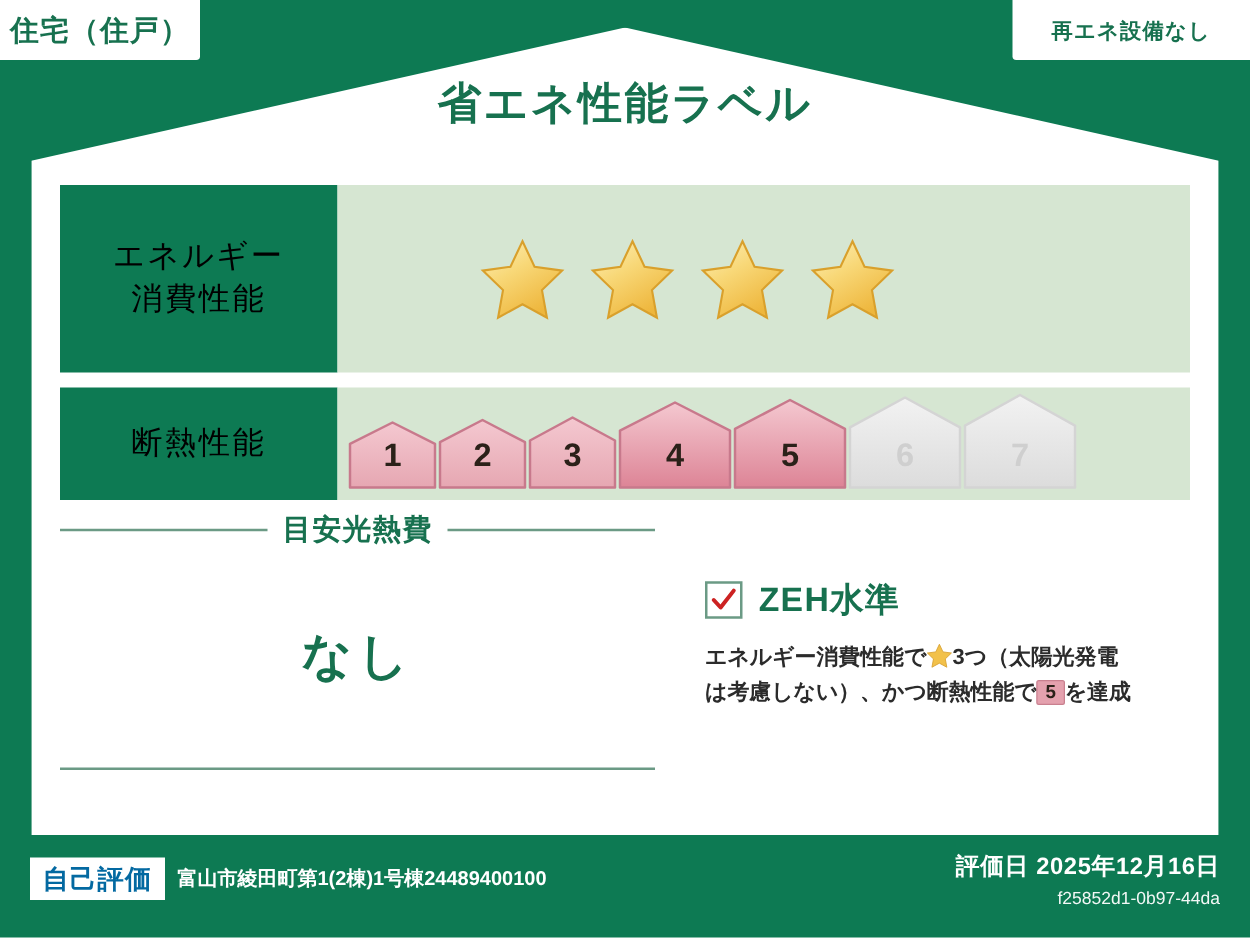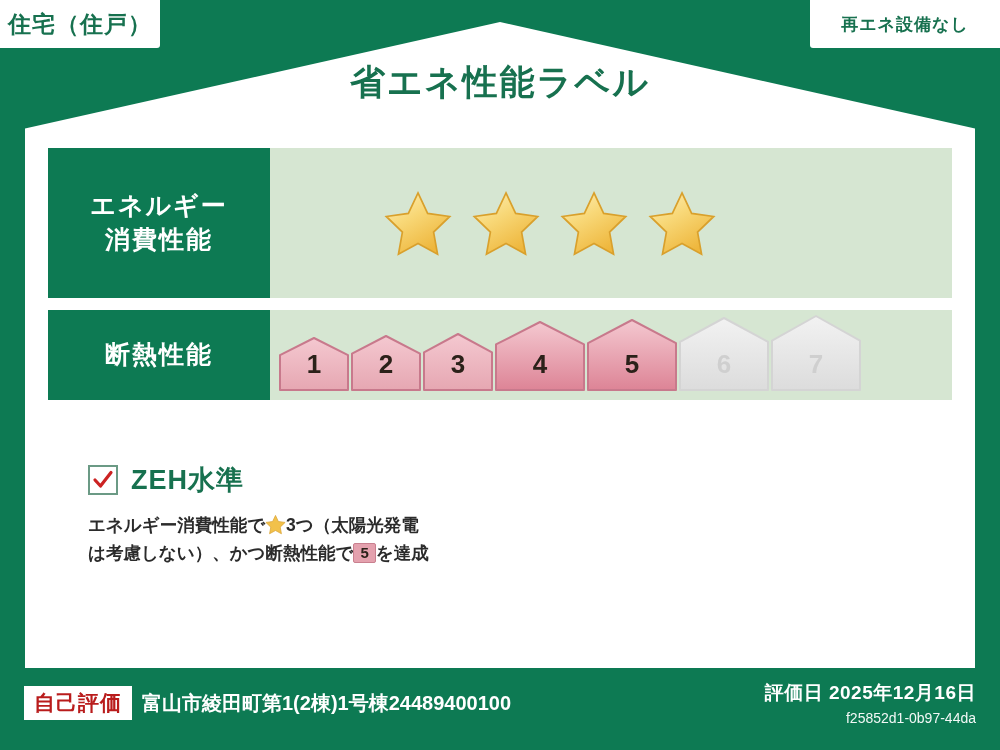--- a/index.html
+++ b/index.html
@@ -41,25 +41,25 @@
     text-align: center; z-index: 5; color: #17714f;
   }
   #title-sub  { font-size: 21px; font-weight: bold; letter-spacing: 1px; }
   #title-main { font-size: 35px; font-weight: bold; letter-spacing: 2px; margin-top: 4px; }
 
   
   #rows { position: absolute; left: 48px; top: 148px; width: 904px; z-index: 5; }
 
   .perf-row { display: flex; align-items: stretch; margin-bottom: 12px; }
   .perf-label {
-    background: #0d7a53; color: #ffffff;
+    background: #0d7a53; color: #000000;
     width: 222px; flex: 0 0 222px;
     display: flex; flex-direction: column;
     align-items: center; justify-content: center;
-    font-weight: bold; letter-spacing: 2px; line-height: 1.35;
+    font-weight: normal; letter-spacing: 2px; line-height: 1.35;
   }
   .perf-body { flex: 1; background: #d6e6d2; display: flex; align-items: center; }
 
   #row-energy .perf-label { font-size: 25px; }
   #row-energy { height: 150px; }
   #row-insul  { height: 90px; }
   #row-insul .perf-label { font-size: 25px; }
 
   #stars { display: flex; gap: 20px; padding-left: 114px; align-items: center; }
   .star { width: 68px; height: 68px; }
@@ -112,24 +112,24 @@
     vertical-align: 1px; line-height: 18px;
   }
 
   
   #footer {
     position: absolute; left: 0; bottom: 0; width: 1000px; height: 82px;
     z-index: 5; color: #ffffff;
   }
   #footer-left { position: absolute; left: 24px; top: 18px; display: flex; align-items: center; gap: 10px; }
   #self-eval {
-    background: #ffffff; color: #b91c1c; font-weight: bold;
+    background: #ffffff; color: #0369a1; font-weight: bold;
     font-size: 21px; padding: 3px 10px; letter-spacing: 1px;
   }
-  #address { font-size: 20px; font-weight: bold; }
+  #address { font-size: 16px; font-weight: bold; }
   #footer-right { position: absolute; right: 24px; top: 12px; text-align: right; }
   #eval-date { font-size: 19px; font-weight: bold; letter-spacing: 0.5px; }
   #eval-id   { font-size: 14px; margin-top: 4px; opacity: 0.95; }
 </style>
 </head>
 <body>
 
 <div class="corner-tag" id="tag-left">
   <span>住宅（住戸）</span>
 </div>
@@ -286,20 +286,29 @@
             </svg>
             <span class="num">7</span>
           </div>
         </div>
     </div>
   </div>
 
 </div>
 
 <div id="lower">
+  <div id="lower-left">
+    <div class="divider-head">
+      <span class="line"></span>
+      <span>目安光熱費</span>
+      <span class="line"></span>
+    </div>
+    <div id="cost-value">なし</div>
+    <div id="bottom-rule"></div>
+  </div>
 
   <div id="lower-right">
     <div id="zeh-head">
       <span id="zeh-check">
         <svg width="22" height="22" viewBox="0 0 22 22">
           <path d="M3 11 L8.5 17 L19 3.5" fill="none" stroke="#cc2222" stroke-width="3.2" stroke-linecap="round" stroke-linejoin="round"></path>
         </svg>
       </span>
       <span id="zeh-title">ZEH水準</span>
     </div>

